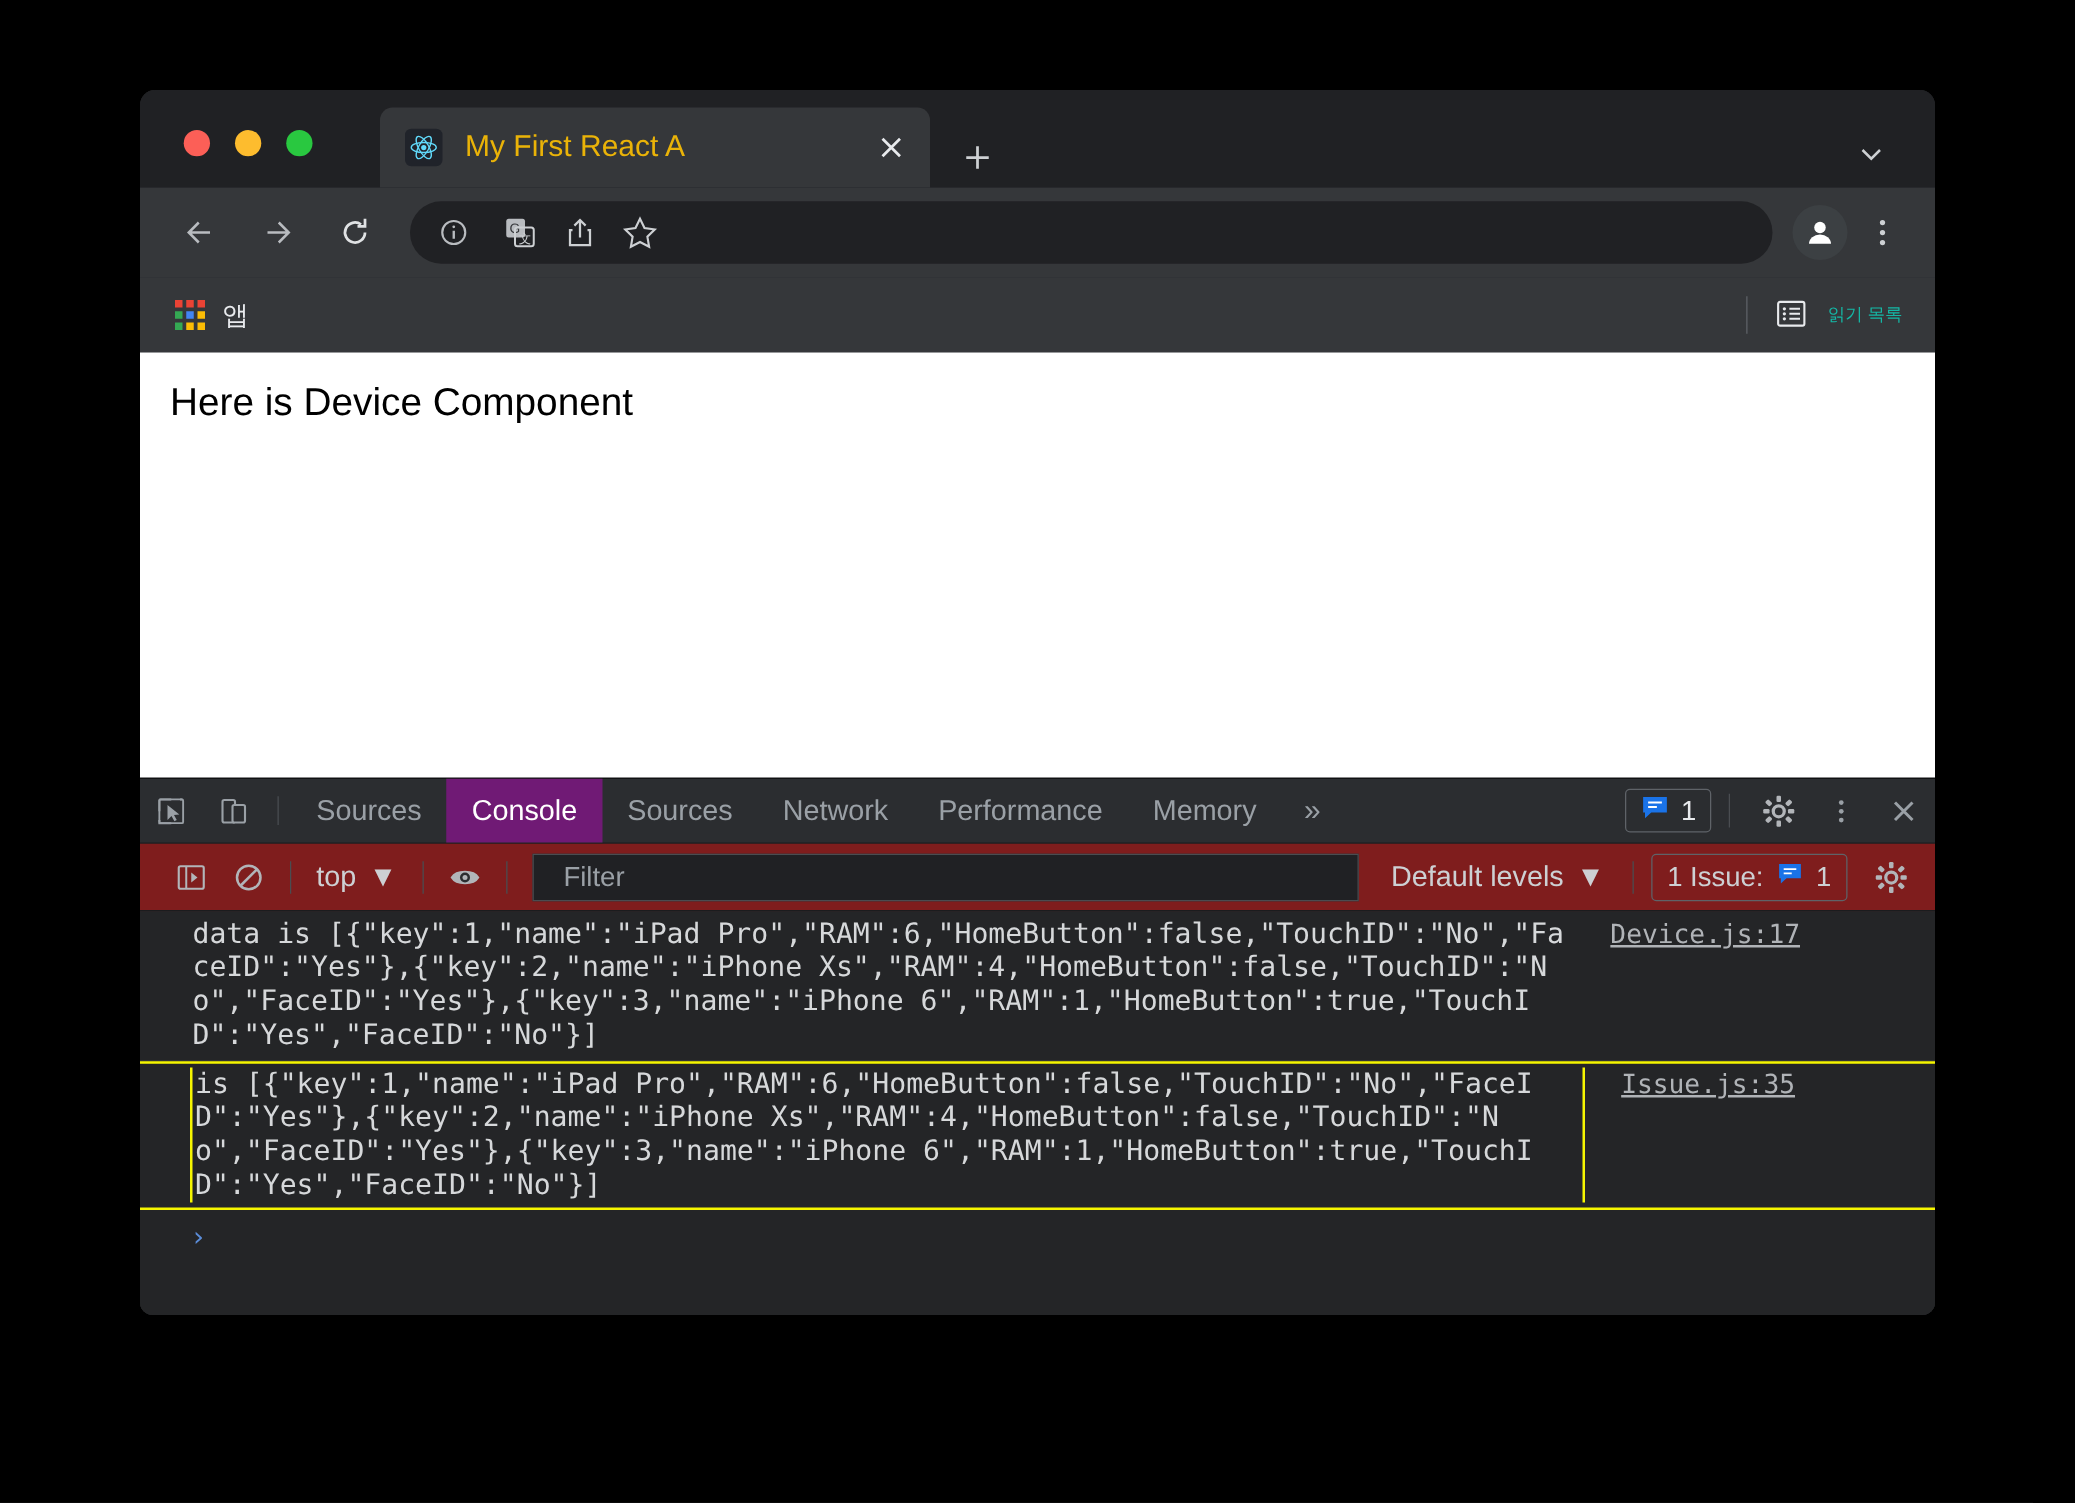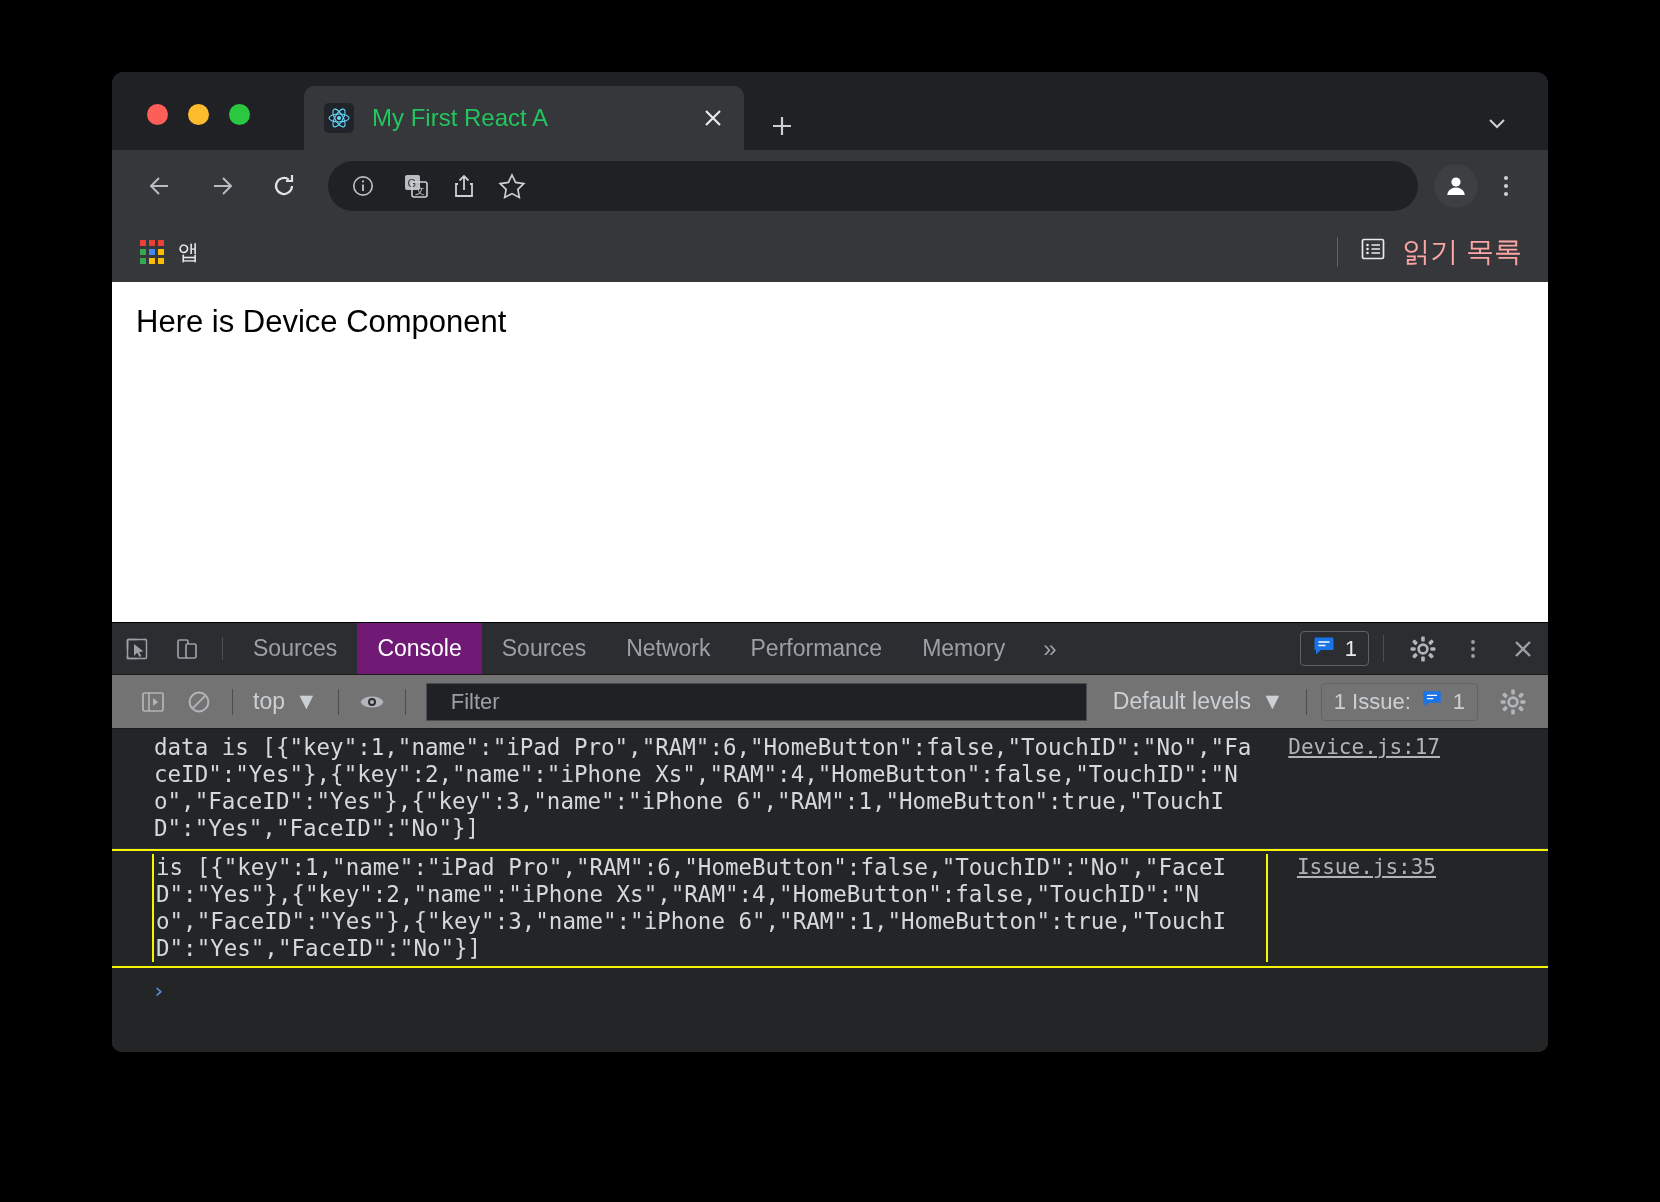--- a/index.html
+++ b/index.html
@@ -64,21 +64,21 @@
   .tab-favicon {
     width: 30px; height: 30px;
     border-radius: 5px;
     background: #20232a;
     display: flex; align-items: center; justify-content: center;
     flex: 0 0 auto;
   }
   .tab-title {
     flex: 1 1 auto;
     margin-left: 18px;
-    color: #22c55e;
+    color: #eab308;
     font-size: 24px;
     white-space: nowrap;
     overflow: hidden;
   }
   .tab-close {
     width: 34px; height: 34px;
     display: flex; align-items: center; justify-content: center;
     color: #e8eaed; font-size: 26px; font-weight: 300;
     flex: 0 0 auto;
   }
@@ -188,21 +188,21 @@
   }
   .apps-grid i { display: block; width: 6px; height: 6px; }
   .bm-spacer { flex: 1 1 auto; }
   .bm-divider {
     width: 1px; height: 30px;
     background: #5f6368;
     margin-right: 22px;
   }
   .reading-list {
     display: flex; align-items: center; gap: 16px;
-    color: #fca5a5; font-size: 28px;
+    color: #14b8a6; font-size: 14px;
   }
 
   
   .viewport {
     background: #ffffff;
     flex: 1 1 auto;
     position: relative;
     min-height: 0;
   }
   .page-heading {
@@ -276,21 +276,21 @@
   }
   .dt-right-divider {
     width: 1px; background: #4a4d51;
     margin: 12px 14px;
     flex: 0 0 auto;
   }
 
   
   .dt-filterbar {
     height: 54px;
-    background: #737373;
+    background: #7f1d1d;
     display: flex;
     align-items: center;
     padding: 0 12px 0 18px;
     flex: 0 0 auto;
     border-bottom: 1px solid #1b1c1e;
   }
   .fb-icon {
     width: 46px; height: 46px;
     display: flex; align-items: center; justify-content: center;
     color: #b2b5b9;

